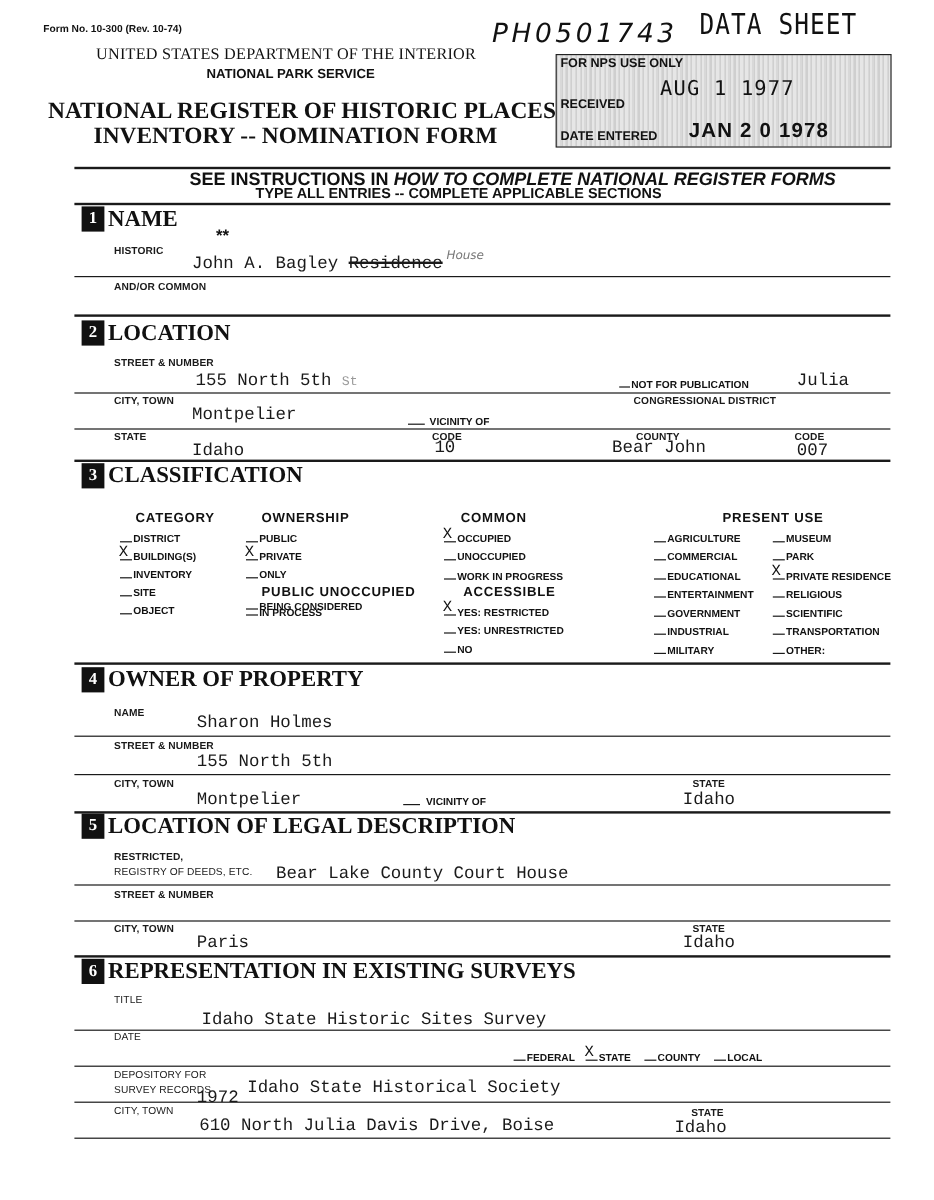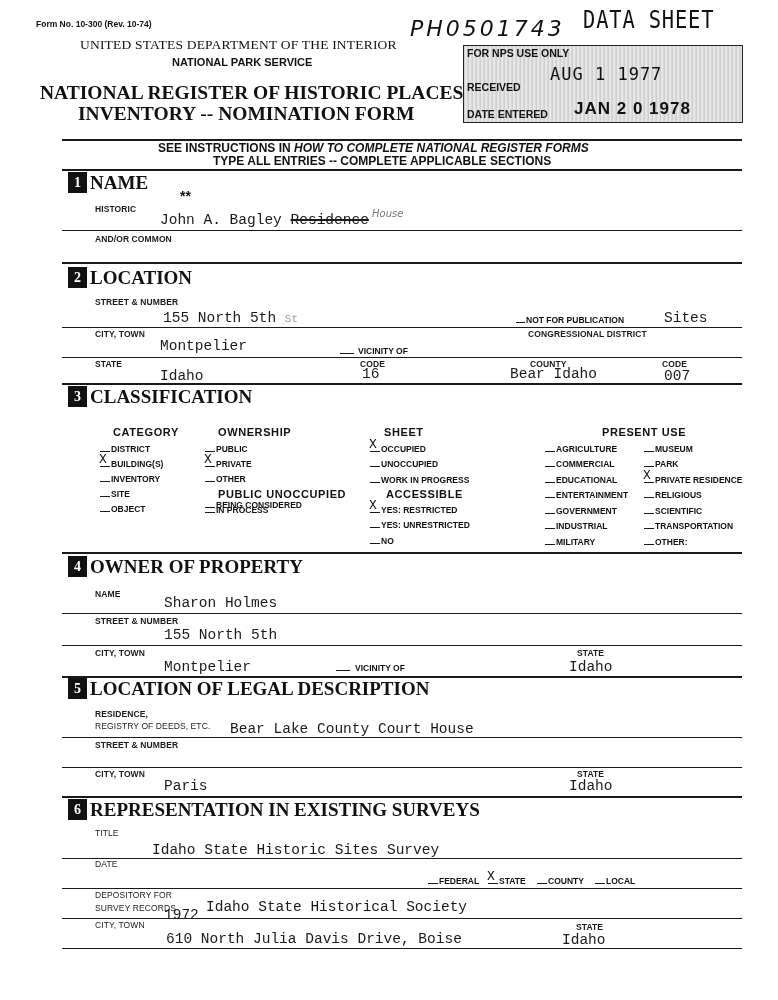--- a/index.html
+++ b/index.html
@@ -35,21 +35,21 @@
 
 <div class="stamp-box">
   <div class="abs stamp-lbl" style="left:3px; top:1px;">FOR NPS USE ONLY</div>
   <div class="abs stamp-lbl" style="left:3px; top:35px;">RECEIVED</div>
   <div class="abs stamp-val" style="left:86px; top:18px; font-family:'DejaVu Sans Mono', monospace; font-weight:normal;">AUG 1  1977</div>
   <div class="abs stamp-lbl" style="left:3px; top:62px;">DATE ENTERED</div>
   <div class="abs stamp-val" style="left:110px; top:53px;">JAN 2 0 1978</div>
 </div>
 
 <div class="rule thick" style="top:139px;"></div>
-<div class="abs" style="left:158px; top:141px; font-size:12px; font-weight:bold;">
+<div class="abs" style="left:158px; top:141px; font-size:15px; font-weight:bold;">
   <span>SEE INSTRUCTIONS IN </span><i>HOW TO COMPLETE NATIONAL REGISTER FORMS</i>
 </div>
 <div class="abs" style="left:213px; top:154px; font-size:12px; font-weight:bold;">TYPE ALL ENTRIES -- COMPLETE APPLICABLE SECTIONS</div>
 <div class="rule thick" style="top:169px;"></div>
 
 <div class="abs sec-title" style="left:68px; top:172px;">
   <span class="sec-num">1</span><span>NAME</span>
 </div>
 <div class="abs lbl" style="left:95px; top:204px;">HISTORIC</div>
 <div class="abs" style="left:180px; top:188px; font-size:14px; font-weight:bold;">**</div>
@@ -66,57 +66,57 @@
   <span class="sec-num">2</span><span>LOCATION</span>
 </div>
 <div class="abs lbl" style="left:95px; top:297px;">STREET &amp; NUMBER</div>
 <div class="abs typed" style="left:163px; top:310px;">
   <span>155 North 5th</span>
   <span style="color:#999; font-size:11px;">St</span>
 </div>
 <div class="abs opt" style="left:516px; top:315px;">
   <span class="blank" style="width:9px;"></span><span>NOT FOR PUBLICATION</span>
 </div>
-<div class="abs typed" style="left:664px; top:310px;">Sites</div>
+<div class="abs typed" style="left:664px; top:310px;">Julia</div>
 <div class="rule" style="top:327px;"></div>
 <div class="abs lbl" style="left:95px; top:329px;">CITY, TOWN</div>
 <div class="abs lbl" style="left:528px; top:329px;">CONGRESSIONAL DISTRICT</div>
 <div class="abs typed" style="left:160px; top:338px;">Montpelier</div>
 <div class="abs opt" style="left:340px; top:346px; font-weight:bold;">
   <span class="blank" style="width:14px; margin-right:4px;"></span><span>VICINITY OF</span>
 </div>
 <div class="rule" style="top:357px;"></div>
 <div class="abs lbl" style="left:95px; top:359px;">STATE</div>
 <div class="abs lbl" style="left:360px; top:359px;">CODE</div>
 <div class="abs lbl" style="left:530px; top:359px;">COUNTY</div>
 <div class="abs lbl" style="left:662px; top:359px;">CODE</div>
 <div class="abs typed" style="left:160px; top:368px;">Idaho</div>
-<div class="abs typed" style="left:362px; top:366px;">16</div>
-<div class="abs typed" style="left:510px; top:366px;">Bear Idaho</div>
+<div class="abs typed" style="left:362px; top:366px;">10</div>
+<div class="abs typed" style="left:510px; top:366px;">Bear John</div>
 <div class="abs typed" style="left:664px; top:368px;">007</div>
 <div class="rule thick" style="top:383px;"></div>
 
 <div class="abs sec-title" style="left:68px; top:386px;">
   <span class="sec-num">3</span><span>CLASSIFICATION</span>
 </div>
 
 <div class="abs colhead" style="left:113px; top:426px;">CATEGORY</div>
 <div class="abs colhead" style="left:218px; top:426px;">OWNERSHIP</div>
-<div class="abs colhead" style="left:384px; top:426px;">SHEET</div>
+<div class="abs colhead" style="left:384px; top:426px;">COMMON</div>
 <div class="abs colhead" style="left:602px; top:426px;">PRESENT USE</div>
 
 <div class="abs opt" style="left:100px; top:444px;"><span class="blank"><span class="x"></span></span><span>DISTRICT</span></div>
 <div class="abs opt" style="left:100px; top:459px;"><span class="blank"><span class="x">X</span></span><span>BUILDING(S)</span></div>
 <div class="abs opt" style="left:100px; top:474px;"><span class="blank"><span class="x"></span></span><span>INVENTORY</span></div>
 <div class="abs opt" style="left:100px; top:489px;"><span class="blank"><span class="x"></span></span><span>SITE</span></div>
 <div class="abs opt" style="left:100px; top:504px;"><span class="blank"><span class="x"></span></span><span>OBJECT</span></div>
 
 <div class="abs opt" style="left:205px; top:444px;"><span class="blank"><span class="x"></span></span><span>PUBLIC</span></div>
 <div class="abs opt" style="left:205px; top:459px;"><span class="blank"><span class="x">X</span></span><span>PRIVATE</span></div>
-<div class="abs opt" style="left:205px; top:474px;"><span class="blank"><span class="x"></span></span><span>OTHER</span></div>
+<div class="abs opt" style="left:205px; top:474px;"><span class="blank"><span class="x"></span></span><span>ONLY</span></div>
 <div class="abs colhead" style="left:218px; top:488px;">PUBLIC UNOCCUPIED</div>
 <div class="abs opt" style="left:205px; top:505px;"><span class="blank"><span class="x"></span></span><span>IN PROCESS</span></div>
 <div class="abs opt" style="left:205px; top:500px;"><span class="blank"><span class="x"></span></span><span>BEING CONSIDERED</span></div>
 
 <div class="abs opt" style="left:370px; top:444px;"><span class="blank"><span class="x">X</span></span><span>OCCUPIED</span></div>
 <div class="abs opt" style="left:370px; top:459px;"><span class="blank"><span class="x"></span></span><span>UNOCCUPIED</span></div>
 <div class="abs opt" style="left:370px; top:475px;"><span class="blank"><span class="x"></span></span><span>WORK IN PROGRESS</span></div>
 <div class="abs colhead" style="left:386px; top:488px;">ACCESSIBLE</div>
 <div class="abs opt" style="left:370px; top:505px;"><span class="blank"><span class="x">X</span></span><span>YES: RESTRICTED</span></div>
 <div class="abs opt" style="left:370px; top:520px;"><span class="blank"><span class="x"></span></span><span>YES: UNRESTRICTED</span></div>
@@ -154,38 +154,38 @@
 <div class="abs typed" style="left:164px; top:659px;">Montpelier</div>
 <div class="abs opt" style="left:336px; top:663px;">
   <span class="blank" style="width:14px; margin-right:5px;"></span><span>VICINITY OF</span>
 </div>
 <div class="abs typed" style="left:569px; top:659px;">Idaho</div>
 <div class="rule thick" style="top:676px;"></div>
 
 <div class="abs sec-title" style="left:68px; top:678px;">
   <span class="sec-num">5</span><span>LOCATION OF LEGAL DESCRIPTION</span>
 </div>
-<div class="abs lbl" style="left:95px; top:709px;">RESIDENCE,</div>
+<div class="abs lbl" style="left:95px; top:709px;">RESTRICTED,</div>
 <div class="abs lbl" style="left:95px; top:721px; font-weight:normal;">REGISTRY OF DEEDS, ETC.</div>
 <div class="abs typed" style="left:230px; top:721px;">Bear Lake County Court House</div>
 <div class="rule" style="top:737px;"></div>
 <div class="abs lbl" style="left:95px; top:740px;">STREET &amp; NUMBER</div>
 <div class="abs typed" style="left:164px; top:750px; width:500px; height:16px;"></div>
 <div class="rule" style="top:767px;"></div>
 <div class="abs lbl" style="left:95px; top:769px;">CITY, TOWN</div>
 <div class="abs lbl" style="left:577px; top:769px;">STATE</div>
 <div class="abs typed" style="left:164px; top:778px;">Paris</div>
 <div class="abs typed" style="left:569px; top:778px;">Idaho</div>
 <div class="rule thick" style="top:796px;"></div>
 
 <div class="abs sec-title" style="left:68px; top:799px;">
   <span class="sec-num">6</span><span>REPRESENTATION IN EXISTING SURVEYS</span>
 </div>
 <div class="abs lbl" style="left:95px; top:828px; font-weight:normal;">TITLE</div>
-<div class="abs typed" style="left:152px; top:842px;text-align:center;">Idaho State Historic Sites Survey</div>
+<div class="abs typed" style="left:168px; top:842px;text-align:center;">Idaho State Historic Sites Survey</div>
 <div class="rule" style="top:858px;"></div>
 <div class="abs lbl" style="left:95px; top:859px; font-weight:normal;">DATE</div>
 <div class="abs typed" style="left:164px; top:871px;margin-top:36px;">1972</div>
 <div class="abs opt" style="left:428px; top:876px;"><span class="blank"><span class="x"></span></span><span>FEDERAL</span></div>
 <div class="abs opt" style="left:488px; top:876px;"><span class="blank"><span class="x">X</span></span><span>STATE</span></div>
 <div class="abs opt" style="left:537px; top:876px;"><span class="blank"><span class="x"></span></span><span>COUNTY</span></div>
 <div class="abs opt" style="left:595px; top:876px;"><span class="blank"><span class="x"></span></span><span>LOCAL</span></div>
 <div class="rule" style="top:888px;"></div>
 <div class="abs lbl" style="left:95px; top:890px; font-weight:normal;">DEPOSITORY FOR</div>
 <div class="abs lbl" style="left:95px; top:903px; font-weight:normal;">SURVEY RECORDS</div>

